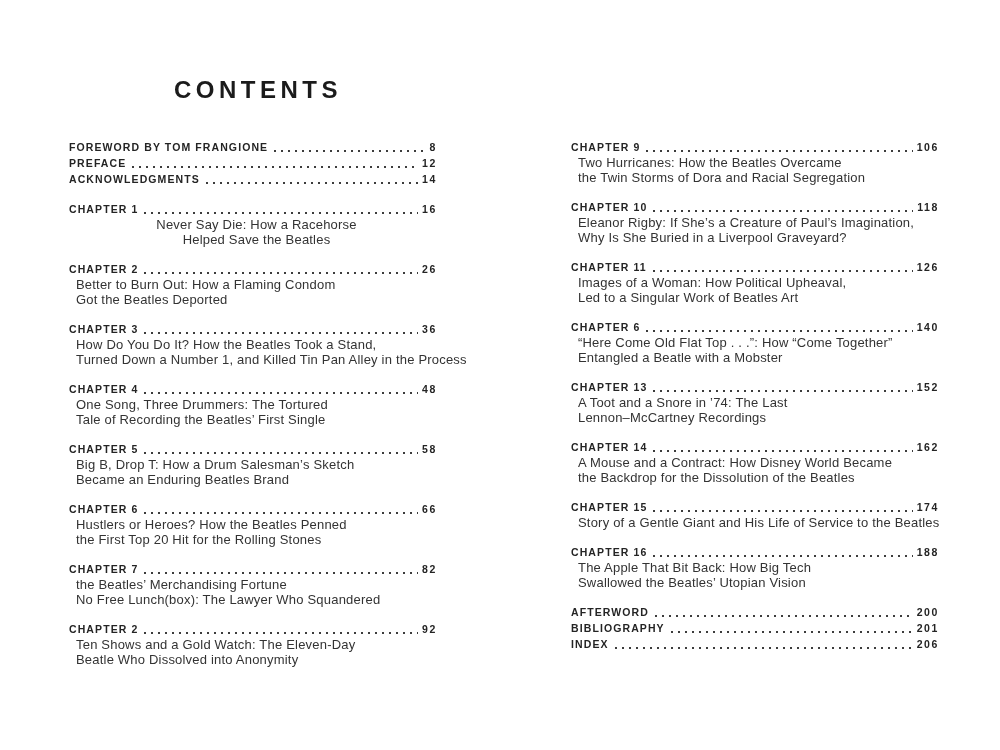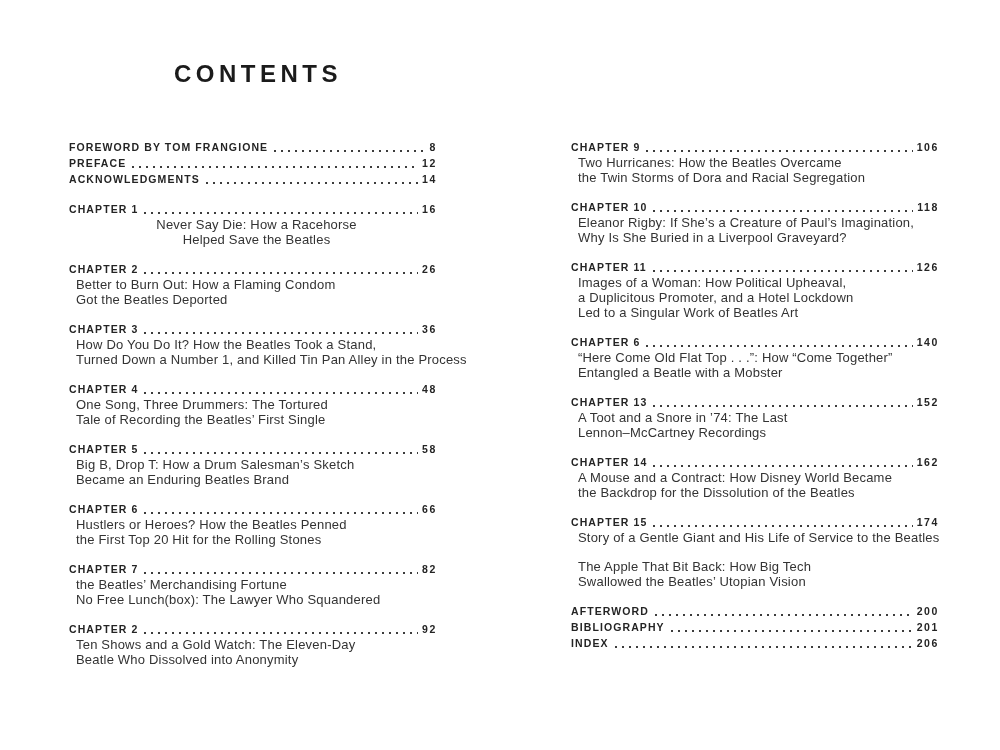--- a/index.html
+++ b/index.html
@@ -12,21 +12,21 @@
     width: 1000px;
     height: 750px;
     background: #ffffff;
     font-family: "Liberation Sans", sans-serif;
     color: #242424;
     overflow: hidden;
   }
   .page-title {
     position: absolute;
     left: 174px;
-    top: 60px;
+    top: 76px;
     font-size: 24px;
     font-weight: bold;
     letter-spacing: 4.5px;
     color: #1b1b1b;
     white-space: nowrap;
   }
   .toc-column {
     position: absolute;
     top: 139px;
     width: 374px;
@@ -217,21 +217,20 @@
   </div>
 
   <div class="toc-entry chapter">
     <div class="toc-row">
       <span class="label">CHAPTER 11</span>
       <span class="dots"></span>
       <span class="page-num">126</span>
     </div>
     <div class="entry-subtitle">
           <div class="sub-line">Images of a Woman: How Political Upheaval,</div>
-          <div class="sub-line">a Duplicitous Promoter, and a Hotel Lockdown</div>
           <div class="sub-line">Led to a Singular Work of Beatles Art</div>
         </div>
   </div>
 
   <div class="toc-entry chapter">
     <div class="toc-row">
       <span class="label">CHAPTER 6</span>
       <span class="dots"></span>
       <span class="page-num">140</span>
     </div>
@@ -270,20 +269,25 @@
       <span class="label">CHAPTER 15</span>
       <span class="dots"></span>
       <span class="page-num">174</span>
     </div>
     <div class="entry-subtitle">
           <div class="sub-line">Story of a Gentle Giant and His Life of Service to the Beatles</div>
         </div>
   </div>
 
   <div class="toc-entry chapter">
+    <div class="toc-row">
+      <span class="label">CHAPTER 16</span>
+      <span class="dots"></span>
+      <span class="page-num">188</span>
+    </div>
     <div class="entry-subtitle">
           <div class="sub-line">The Apple That Bit Back: How Big Tech</div>
           <div class="sub-line">Swallowed the Beatles’ Utopian Vision</div>
         </div>
   </div>
 
   <div class="toc-entry simple">
     <div class="toc-row">
       <span class="label">AFTERWORD</span>
       <span class="dots"></span>

